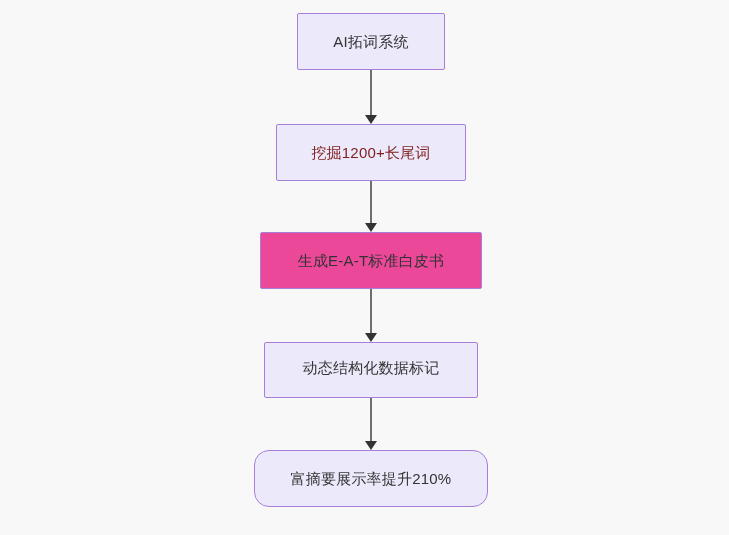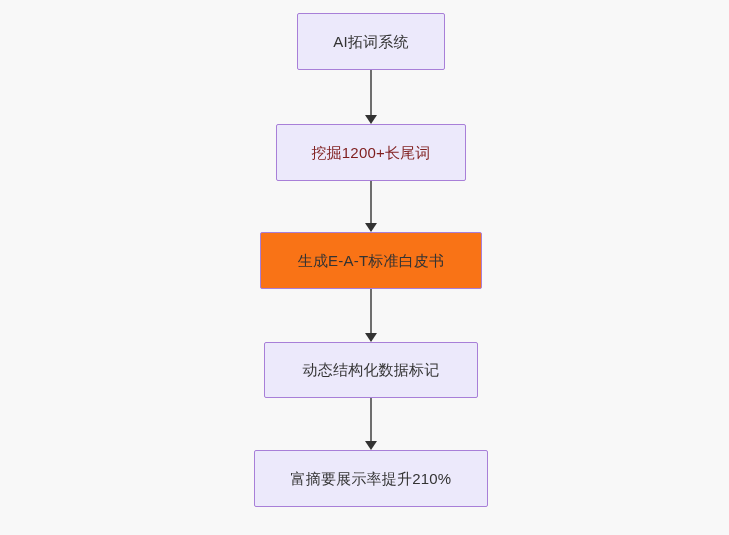--- a/index.html
+++ b/index.html
@@ -85,25 +85,25 @@
   </div>
 
   <div class="node" id="node-0" style="left: 297px; top: 13px; width: 148px; height: 57px; background: rgb(236, 233, 251); border-color: rgb(168, 127, 216);">
     <span class="node-label" style="color: rgb(51, 51, 51);">AI拓词系统</span>
   </div>
 
   <div class="node" id="node-1" style="left: 276px; top: 124px; width: 190px; height: 57px; background: rgb(236, 233, 251); border-color: rgb(168, 127, 216);">
     <span class="node-label" style="color: #7f1d1d;">挖掘1200+长尾词</span>
   </div>
 
-  <div class="node" id="node-2" style="left: 260px; top: 232px; width: 222px; height: 57px; background: #f97316; border-color: rgb(168, 127, 216);">
+  <div class="node" id="node-2" style="left: 260px; top: 232px; width: 222px; height: 57px; background: #ec4899; border-color: rgb(168, 127, 216);">
     <span class="node-label" style="color: rgb(51, 51, 51);">生成E-A-T标准白皮书</span>
   </div>
 
   <div class="node" id="node-3" style="left: 264px; top: 342px; width: 214px; height: 56px; background: rgb(236, 233, 251); border-color: rgb(168, 127, 216);">
-    <span class="node-label" style="color: rgb(51, 51, 51);">动态结构化数据标记</span>
+    <span class="node-label" style="color: rgb(51, 51, 51); font-family: Liberation Mono, monospace;">动态结构化数据标记</span>
   </div>
 
-  <div class="node" id="node-4" style="left: 254px; top: 450px; width: 234px; height: 57px; background: rgb(236, 233, 251); border-color: rgb(168, 127, 216);">
+  <div class="node" id="node-4" style="left: 254px; top: 450px; width: 234px; height: 57px; background: rgb(236, 233, 251); border-color: rgb(168, 127, 216); border-radius: 15px;">
     <span class="node-label" style="color: rgb(51, 51, 51);">富摘要展示率提升210%</span>
   </div>
 
 </div>
 
 </body></html>

